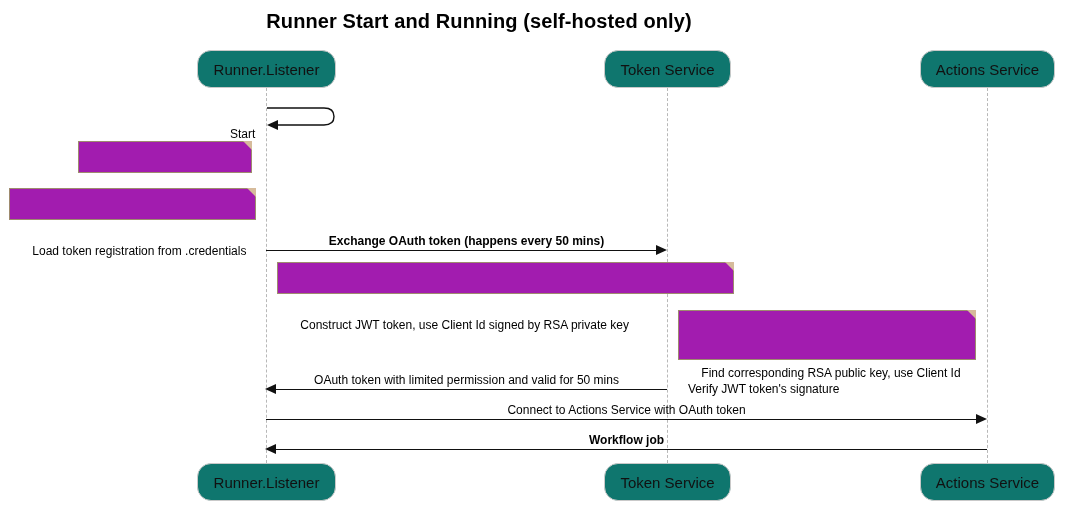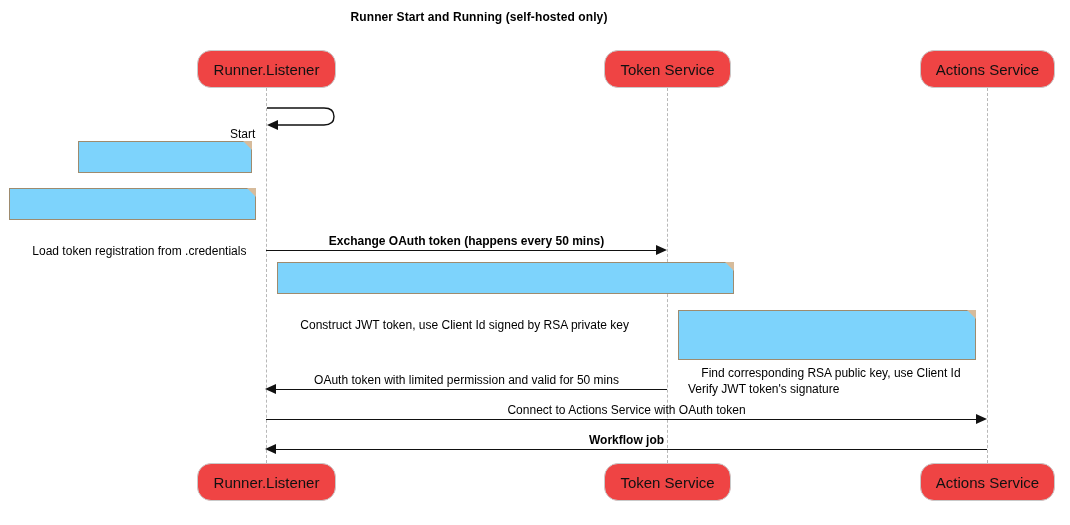--- a/index.html
+++ b/index.html
@@ -17,49 +17,49 @@
     height: 525px;
     background: #ffffff;
     overflow: hidden;
   }
   .title {
     position: absolute;
     left: 0;
     top: 10px;
     width: 958px;
     text-align: center;
-    font-size: 12px;
+    font-size: 20px;
     font-weight: bold;
     color: #000000;
     letter-spacing: 0.1px;
   }
   
   .lifeline {
     position: absolute;
     width: 0;
     border-left: 1px dashed #b8b8b8;
   }
   
   .participant {
     position: absolute;
-    background: #ef4444;
+    background: #0f766e;
     border: 1px solid #c9c9c9;
     border-radius: 14px;
     box-sizing: border-box;
     display: flex;
     align-items: center;
     justify-content: center;
     font-size: 15px;
     color: #111111;
     white-space: nowrap;
   }
   
   .note {
     position: absolute;
-    background: #7dd3fc;
+    background: #a21caf;
     border: 1px solid #9e8b6e;
     box-sizing: border-box;
     font-size: 12px;
     color: #000000;
     line-height: 16px;
     padding: 6px 9px 6px 9px;
     white-space: pre;
   }
   .note .fold {
     position: absolute;

